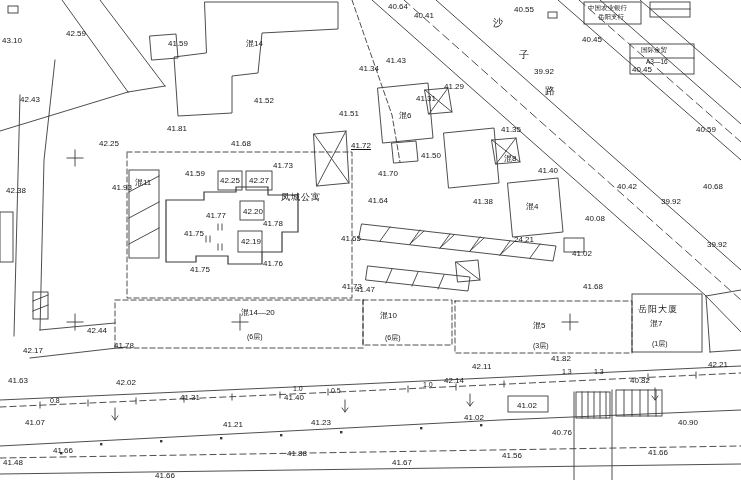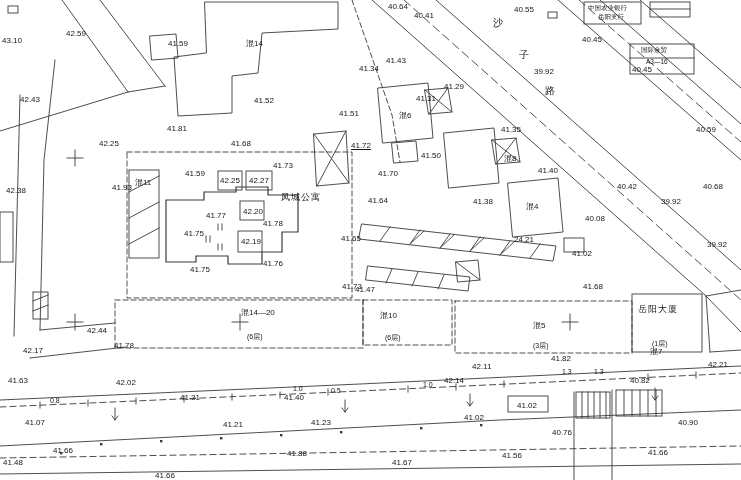--- a/index.html
+++ b/index.html
@@ -219,21 +219,21 @@
       <span class="lbl small" style="left: 562px; top: 368px;">1.3</span>
       <span class="lbl small" style="left: 594px; top: 368px;">1.3</span>
       <span class="lbl bld" style="left: 246px; top: 40px;">混14</span>
       <span class="lbl bld" style="left: 135px; top: 179px;">混11</span>
       <span class="lbl bld" style="left: 399px; top: 112px;">混6</span>
       <span class="lbl bld" style="left: 461px; top: 155px; margin-left: 43px;">混8</span>
       <span class="lbl bld" style="left: 526px; top: 203px;">混4</span>
       <span class="lbl bld" style="left: 241px; top: 309px;">混14—20</span>
       <span class="lbl bld" style="left: 380px; top: 312px;">混10</span>
       <span class="lbl bld" style="left: 533px; top: 322px;">混5</span>
-      <span class="lbl bld" style="left: 650px; top: 320px; margin-top: 28px;">混7</span>
+      <span class="lbl bld" style="left: 650px; top: 320px;">混7</span>
       <span class="lbl note" style="left: 247px; top: 333px;">(6层)</span>
       <span class="lbl note" style="left: 385px; top: 334px;">(6层)</span>
       <span class="lbl note" style="left: 533px; top: 342px;">(3层)</span>
       <span class="lbl note" style="left: 652px; top: 340px;">(1层)</span>
       <span class="lbl cn" style="left: 281px; top: 193px;">凤城公寓</span>
       <span class="lbl cn" style="left: 638px; top: 305px;">岳阳大厦</span>
       <span class="lbl tiny" style="left: 588px; top: 5px;">中国农业银行</span>
       <span class="lbl tiny" style="left: 598px; top: 14px;">岳阳支行</span>
       <span class="lbl tiny" style="left: 641px; top: 47px;">国际金贸</span>
       <span class="lbl tiny" style="left: 646px; top: 59px;">A3—16</span>

